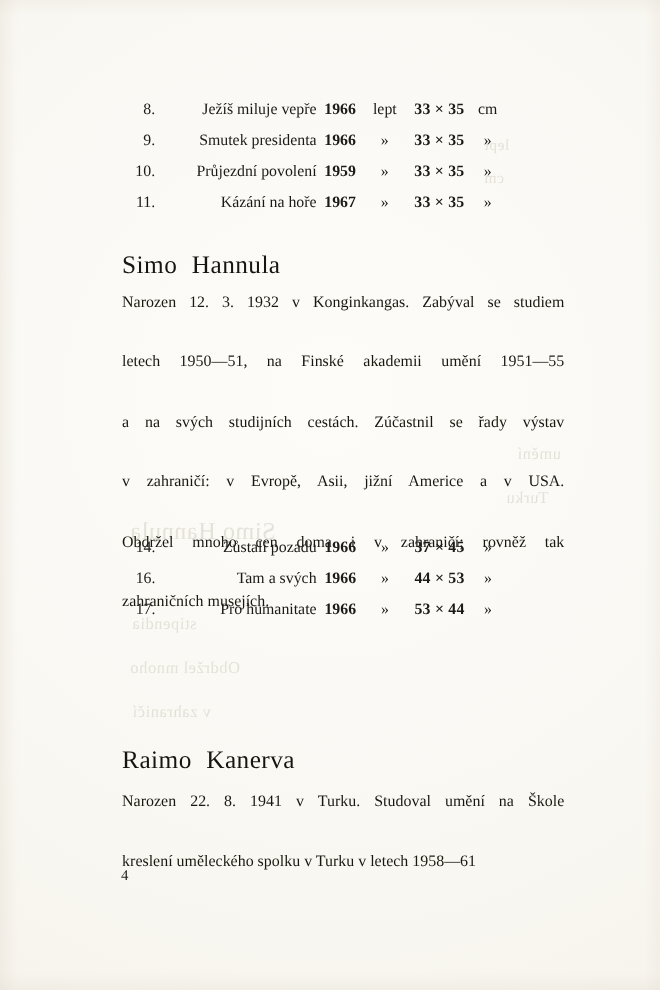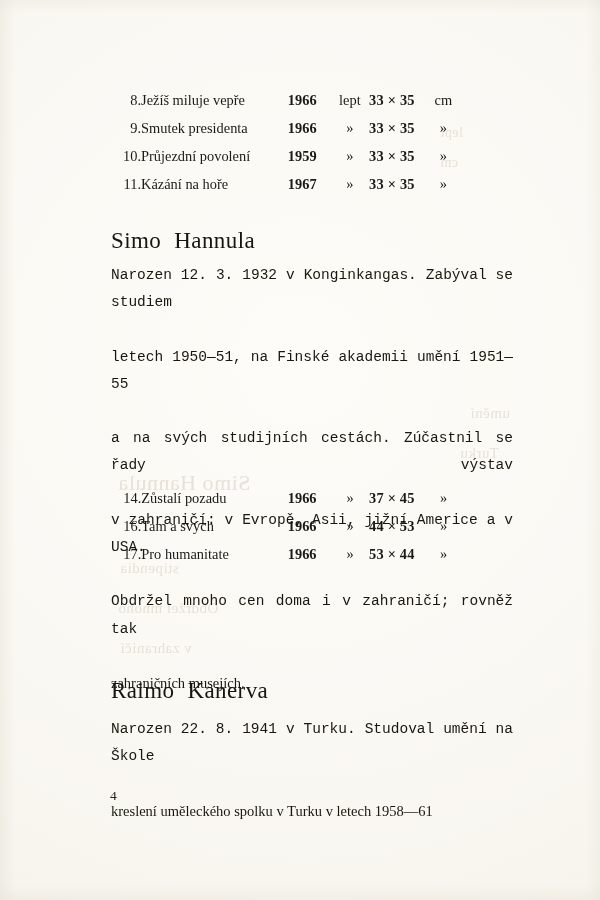--- a/index.html
+++ b/index.html
@@ -64,24 +64,24 @@
     border-collapse: collapse;
   }
   .works td {
     font-size: 14.4px;
     line-height: 28px;
     padding: 0;
     vertical-align: baseline;
     white-space: nowrap;
   }
   .c-num   { width: 30px;  text-align: right; padding-right: 7px; }
-  .c-title { width: 150px; text-align: left; }
-  .c-year  { width: 44px;  text-align: left;   padding-left: 2px; }
+  .c-title { width: 150px; text-align: right; }
+  .c-year  { width: 44px;  text-align: center;   padding-left: 2px; }
   .c-tech  { width: 40px;  text-align: center; }
-  .c-dim   { width: 62px;  font-weight: 700; letter-spacing: .2px; }
+  .c-dim   { width: 62px;  text-align: center; font-weight: 700; letter-spacing: .2px; }
   .c-unit  { width: 28px;  text-align: center; padding-left: 6px; }
   .c-year, .c-dim { font-weight: 700; }
   .c-tech.ditto, .c-unit.ditto { font-weight: 400; }
 
   
   .artist-name {
     position: absolute;
     left: 111px;
     font-size: 23px;
     font-weight: 400;
@@ -102,21 +102,20 @@
     text-justify: inter-word;
     color: #19180f;
     hyphens: none;
   }
   .bio.last { text-align: left; }
   .bio .ln { display: block; white-space: nowrap; }
   .bio .just {
     display: block;
     text-align: justify;
     white-space: normal;
-    font-family: Liberation Mono, monospace;
   }
   .bio .just::after {
     content: "";
     display: inline-block;
     width: 100%;
     height: 0;
   }
 
   
   .folio {

